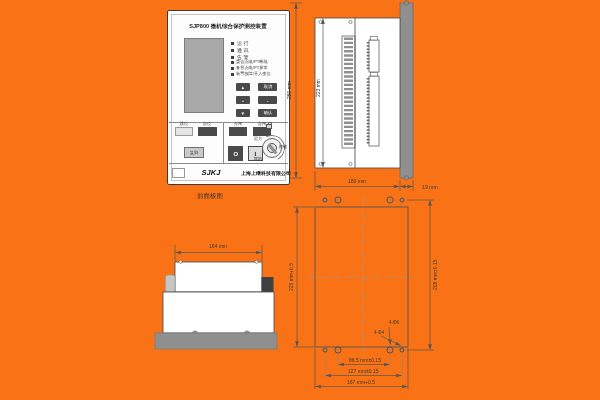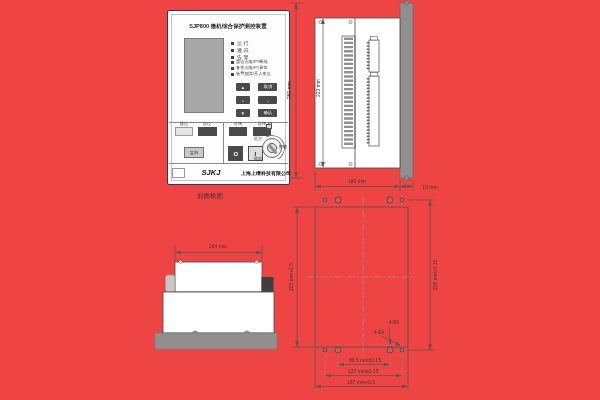--- a/index.html
+++ b/index.html
@@ -1,16 +1,16 @@
 <!DOCTYPE html>
 <html><head>
 <meta charset="utf-8">
 <style>
   html,body{margin:0;padding:0;background:#fff;}
-  #stage{position:relative;width:600px;height:400px;background:#ef4444;overflow:hidden;
+  #stage{position:relative;width:600px;height:400px;background:#f97316;overflow:hidden;
          font-family:"Liberation Sans","DejaVu Sans",sans-serif;}
   .abs{position:absolute;}
   .sl{position:absolute;font-size:10px;line-height:10px;white-space:nowrap;color:#3a3a3a;
       width:60px;text-align:center;}
   .s42{transform:scale(.42);} .s45{transform:scale(.45);} .s5{transform:scale(.5);}
   .s56{transform:scale(.56);} .s65{transform:scale(.65);} .s75{transform:scale(.75);}
   .vdim{transform:rotate(-90deg) scale(.5);}
   .ll{width:auto;text-align:left;transform-origin:0 50%;}
   .ll.s5{transform:scale(.5);} .ll.s42{transform:scale(.42);}
   .panel-box{border:1.5px solid #3a3a3a;background:#fdfdfd;box-sizing:border-box;border-radius:2px;}

